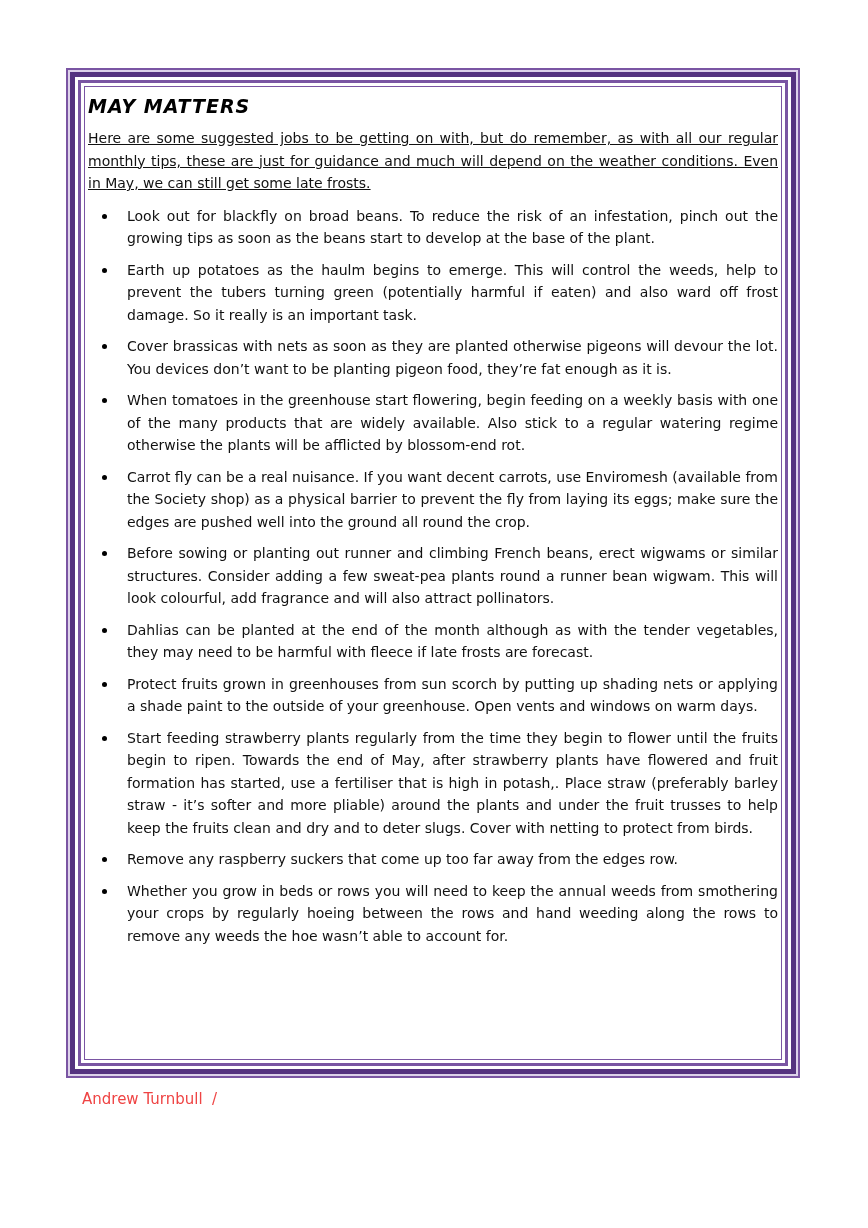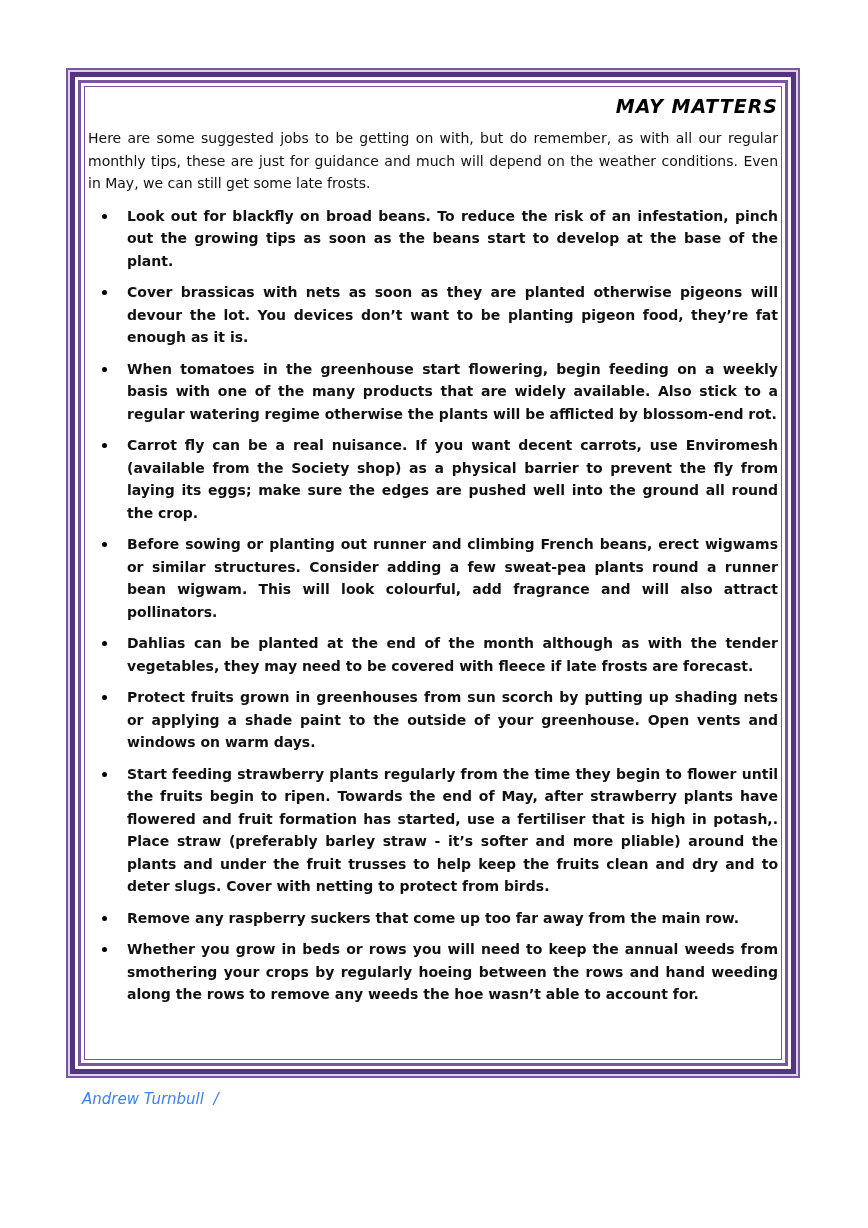--- a/index.html
+++ b/index.html
@@ -43,64 +43,63 @@
   }
   .frame4 {
     box-sizing: border-box;
     height: 100%;
     border: 1px solid #7a55a3;
     padding: 6px 3px 0 3px;
     overflow: hidden;
   }
   .doc-title {
     margin: 2px 0 10px 0;
-    text-align: right;
+    text-align: left;
     font-size: 19px;
     font-weight: bold;
     font-style: italic;
     letter-spacing: 1px;
     color: #000000;
   }
   .intro {
     margin: 0 0 10px 0;
     font-size: 14px;
     line-height: 22.5px;
     text-align: justify;
+    text-decoration: underline;
   }
   ul.tips {
     list-style: none;
     margin: 0;
     padding: 0;
   }
   ul.tips li {
     position: relative;
     margin: 0 0 9px 0;
     padding-left: 39px;
     font-size: 14px;
     line-height: 22.5px;
     text-align: justify;
-    font-weight: bold;
   }
   ul.tips li .bullet-dot {
     position: absolute;
     left: 14px;
     top: 9px;
     width: 5px;
     height: 5px;
     border-radius: 50%;
     background: #000000;
   }
   .signature {
     position: absolute;
     left: 82px;
     top: 1090px;
     font-size: 15px;
-    color: #3b82f6;
+    color: #ef4444;
     white-space: pre;
-    font-style: italic;
   }
 </style>
 </head>
 <body>
 
 <div class="page">
 
   <div class="frame">
     <div class="frame2">
       <div class="frame3">
@@ -111,49 +110,53 @@
           <p class="intro">Here are some suggested jobs to be getting on with, but do remember, as with all our regular monthly tips, these are just for guidance and much will depend on the weather conditions.  Even in May, we can still get some late frosts.</p>
 
           <ul class="tips">
 
           <li>
               <span class="bullet-dot"></span>
               <span class="li-text">Look out for blackfly on broad beans.  To reduce the risk of an infestation, pinch out the growing tips as soon as the beans start to develop at the base of the plant.</span>
             </li>
               <li>
               <span class="bullet-dot"></span>
+              <span class="li-text">Earth up potatoes as the haulm begins to emerge.  This will control the weeds, help to prevent the tubers turning green (potentially harmful if eaten) and also ward off frost damage.  So it really is an important task.</span>
+            </li>
+              <li>
+              <span class="bullet-dot"></span>
               <span class="li-text">Cover brassicas with nets as soon as they are planted otherwise pigeons will devour the lot.  You devices don’t want to be planting pigeon food, they’re fat enough as it is.</span>
             </li>
               <li>
               <span class="bullet-dot"></span>
               <span class="li-text">When tomatoes in the greenhouse start flowering, begin feeding on a weekly basis with one of the many products that are widely available.  Also stick to a regular watering regime otherwise the plants will be afflicted by blossom-end rot.</span>
             </li>
               <li>
               <span class="bullet-dot"></span>
               <span class="li-text">Carrot fly can be a real nuisance.  If you want decent carrots, use Enviromesh (available from the Society shop) as a physical barrier to prevent the fly from laying its eggs; make sure the edges are pushed well into the ground all round the crop.</span>
             </li>
               <li>
               <span class="bullet-dot"></span>
               <span class="li-text">Before sowing or planting out runner and climbing French beans, erect wigwams or similar structures.  Consider adding a few sweat-pea plants round a runner bean wigwam.  This will look colourful, add fragrance and will also attract pollinators.</span>
             </li>
               <li>
               <span class="bullet-dot"></span>
-              <span class="li-text">Dahlias can be planted at the end of the month although as with the tender vegetables, they may need to be covered with fleece if late frosts are forecast.</span>
+              <span class="li-text">Dahlias can be planted at the end of the month although as with the tender vegetables, they may need to be harmful with fleece if late frosts are forecast.</span>
             </li>
               <li>
               <span class="bullet-dot"></span>
               <span class="li-text">Protect fruits grown in greenhouses from sun scorch by putting up shading nets or applying a shade paint to the outside of your greenhouse.  Open vents and windows on warm days.</span>
             </li>
               <li>
               <span class="bullet-dot"></span>
               <span class="li-text">Start feeding strawberry plants regularly from the time they begin to flower until the fruits begin to ripen.  Towards the end of May, after strawberry plants have flowered and fruit formation has started, use a fertiliser that is high in potash,.  Place straw (preferably barley straw - it’s softer and more pliable) around the plants and under the fruit trusses to help keep the fruits clean and dry and to deter slugs.  Cover with netting to protect from birds.</span>
             </li>
               <li>
               <span class="bullet-dot"></span>
-              <span class="li-text">Remove any raspberry suckers that come up too far away from the main row.</span>
+              <span class="li-text">Remove any raspberry suckers that come up too far away from the edges row.</span>
             </li>
               <li>
               <span class="bullet-dot"></span>
               <span class="li-text">Whether you grow in beds or rows you will need to keep the annual weeds from smothering your crops by regularly hoeing between the rows and hand weeding along the rows to remove any weeds the hoe wasn’t able to account for.</span>
             </li>
             </ul>
 
         </div>
       </div>
     </div>

